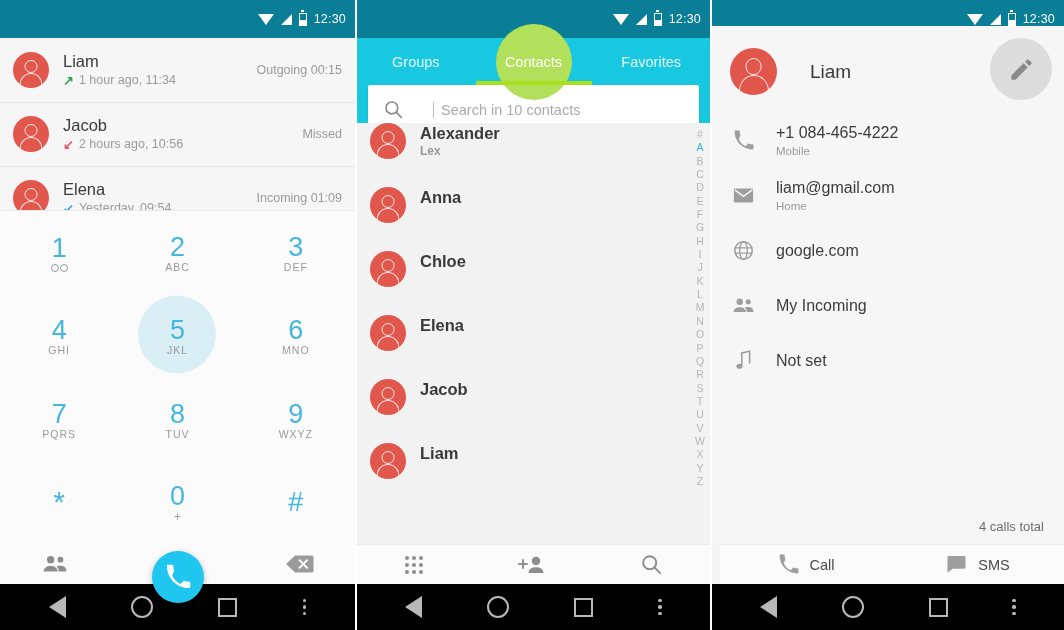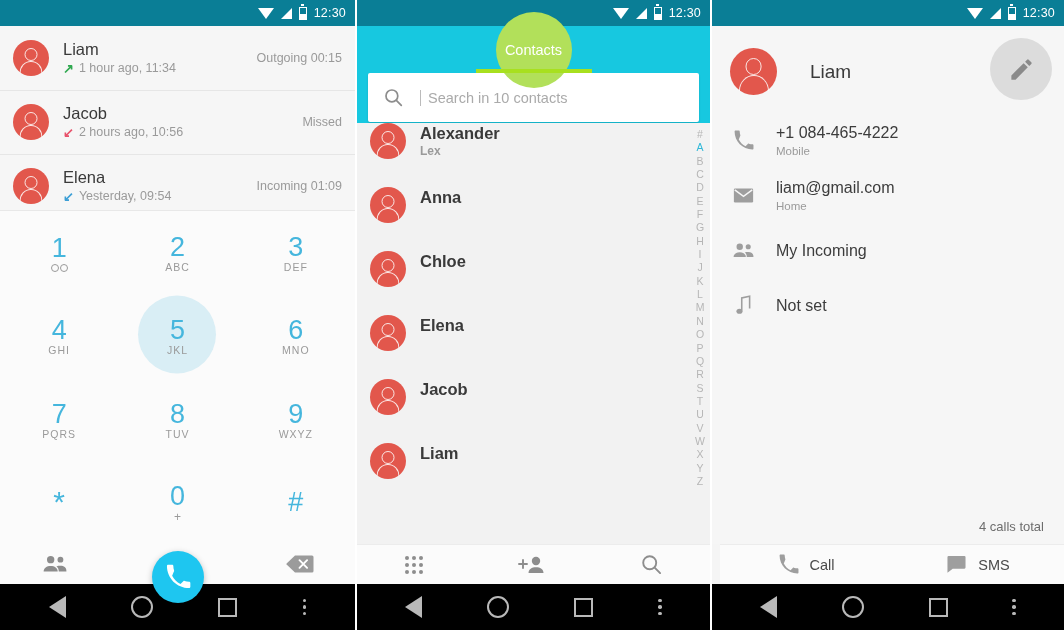--- a/index.html
+++ b/index.html
@@ -9,21 +9,21 @@
     background:#ffffff;
     overflow:hidden;
   }
   .screens { display:flex; width:1064px; height:630px; }
   .phone { position:relative; width:355px; height:630px; background:#f5f5f5; overflow:hidden; }
   .phone.p3 { width:354px; }
   .phone + .phone { border-left:2px solid #ffffff; }
 
   
   .statusbar {
-    height:26px; background:#0a7e96; display:flex; align-items:center;
+    height:38px; background:#0a7e96; display:flex; align-items:center;
     justify-content:flex-end; padding-right:9px; gap:7px;
   }
   .statusbar.cyanapp { background:#0a7e96; }
   .sb-time { color:#ffffff; font-size:12.5px; letter-spacing:.2px; }
   .ic-wifi { width:0; height:0; border-left:8px solid transparent; border-right:8px solid transparent; border-top:11px solid #ffffff; }
   .ic-signal { width:0; height:0; border-left:11px solid transparent; border-bottom:11px solid #ffffff; }
   .ic-batt { width:8px; height:13px; border:1.5px solid #ffffff; position:relative; }
   .ic-batt:before { content:""; position:absolute; left:1.5px; right:1.5px; top:-3.5px; height:2px; background:#fff; }
   .ic-batt:after { content:""; position:absolute; left:0; right:0; bottom:0; height:5px; background:#ffffff; }
 
@@ -107,21 +107,21 @@
     background:#b2e05a; top:50%; left:50%; transform:translate(-50%,-50%); z-index:0;
   }
   .tab span { position:relative; z-index:1; }
   .tab .underline {
     position:absolute; bottom:0; left:50%; transform:translateX(-50%);
     width:116px; height:4px; background:#a8e01f; z-index:2;
   }
   .searchwrap { background:#17c8e0; padding:0 11px 11px; }
   .searchbox {
     background:#ffffff; height:49px; border-radius:2px; display:flex; align-items:center;
-    padding:0 16px; gap:17px; box-shadow:0 1px 2px rgba(0,0,0,.15);
+    padding:0 16px; gap:30px; box-shadow:0 1px 2px rgba(0,0,0,.15);
   }
   .searchbox .ph { color:#aaaaaa; font-size:14.5px; border-left:1px solid #bbb; padding-left:7px; }
   .contactlist { background:#f2f2f2; position:absolute; left:0; right:0; top:123px; bottom:86px; overflow:hidden; }
   .c-row { display:flex; align-items:flex-start; height:64px; padding:0 13px;font-weight:bold; }
   .c-name { font-size:16.5px; color:#3a3a3a; line-height:20px; }
   .c-sub { font-size:12px; color:#9a9a9a; line-height:16px; }
   .alphaindex {
     position:absolute; right:2px; top:128px; bottom:90px; width:16px;
     display:flex; flex-direction:column; align-items:center; justify-content:flex-start;
     font-size:10.5px; color:#b6b6b6; line-height:13.35px; z-index:4;
@@ -309,24 +309,30 @@
   <div class="phone p2">
 
     <div class="statusbar cyanapp">
       <div class="ic-wifi"></div>
       <div class="ic-signal"></div>
       <div class="ic-batt"></div>
       <div class="sb-time">12:30</div>
     </div>
 
     <div class="tabbar">
+      <div class="tab">
+        <span>Groups</span>
+      </div>
       <div class="tab active">
         <div class="ripple2"></div>
         <span>Contacts</span>
         <div class="underline"></div>
+      </div>
+      <div class="tab">
+        <span>Favorites</span>
       </div>
     </div>
 
     <div class="searchwrap">
       <div class="searchbox">
         <svg width="19" height="19" viewBox="0 0 20 20">
             <circle cx="8.3" cy="8.3" r="6.2" fill="none" stroke="#8d8d8d" stroke-width="1.8"></circle>
             <path d="M13 13l5.2 5.2" stroke="#8d8d8d" stroke-width="1.8" stroke-linecap="round"></path>
           </svg>
         <div class="ph">Search in 10 contacts</div>
@@ -491,20 +497,32 @@
               <rect x="1" y="1" width="22" height="16" rx="1.5" fill="#9e9e9e"></rect>
               <path d="M2 2.5l10 7.5 10-7.5" fill="none" stroke="#f6f6f6" stroke-width="1.7"></path>
             </svg>
         </div>
         <div>
           <div class="d-val">liam@gmail.com</div>
           <div class="d-lab">Home</div>
         </div>
       </div>
 
+      <div class="d-row">
+        <div class="d-icon">
+          <svg width="21" height="21" viewBox="0 0 24 24">
+              <circle cx="12" cy="12" r="10" fill="none" stroke="#9e9e9e" stroke-width="1.7"></circle>
+              <ellipse cx="12" cy="12" rx="4.4" ry="10" fill="none" stroke="#9e9e9e" stroke-width="1.5"></ellipse>
+              <path d="M2.4 9h19.2M2.4 15h19.2" stroke="#9e9e9e" stroke-width="1.4"></path>
+            </svg>
+        </div>
+        <div>
+          <div class="d-val">google.com</div>
+        </div>
+      </div>
 
 
       <div class="d-row">
         <div class="d-icon">
           <svg width="23" height="17" viewBox="0 0 24 18">
               <circle cx="8" cy="5" r="3.4" fill="#9e9e9e"></circle>
               <circle cx="17" cy="5" r="2.7" fill="#9e9e9e"></circle>
               <path d="M1.5 16c0-3.4 2.9-5.2 6.5-5.2s6.5 1.8 6.5 5.2z" fill="#9e9e9e"></path>
               <path d="M15.5 16c0-2.6-1-4-2.2-4.8 1.1-.5 2.4-.6 3.7-.6 3.2 0 5.5 1.6 5.5 4.6V16z" fill="#9e9e9e"></path>
             </svg>

